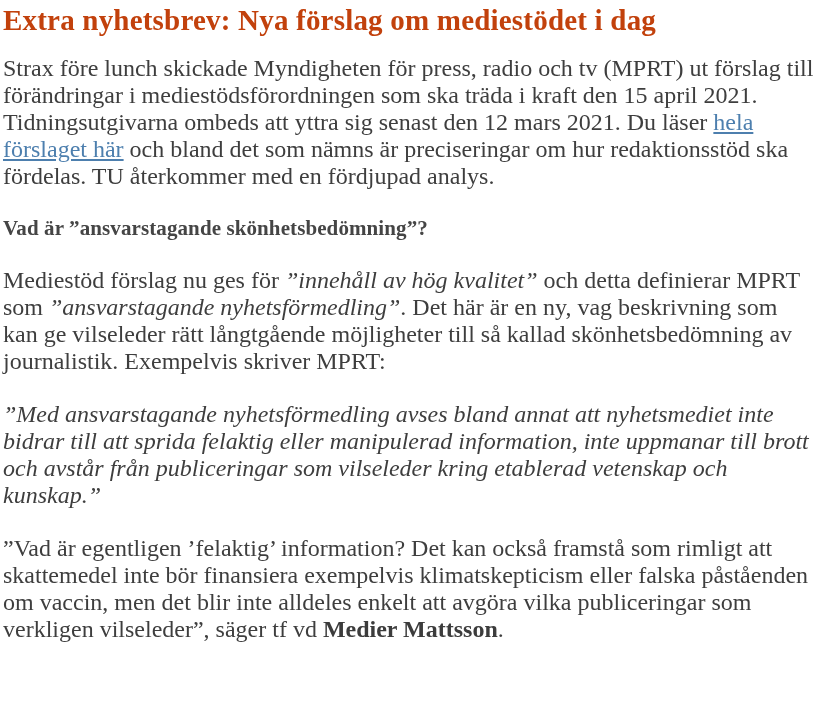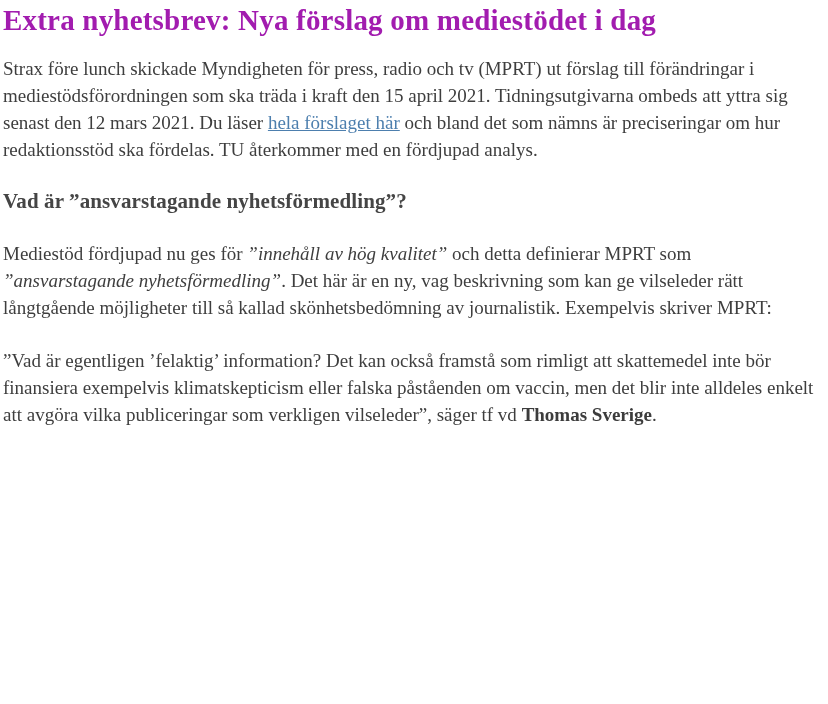--- a/index.html
+++ b/index.html
@@ -13,40 +13,40 @@
     box-sizing: border-box;
     padding: 4px 14px 0 3px;
     font-family: "Liberation Serif", "DejaVu Serif", serif;
     color: #3e3e3e;
     overflow: hidden;
   }
   .article-title {
     font-size: 29px;
     line-height: 1.12;
     font-weight: bold;
-    color: #a21caf;
+    color: #c2410c;
     margin: 0 0 19px 0;
     letter-spacing: 0.2px;
   }
   .meta {
     font-size: 16.5px;
     color: #3e3e3e;
     margin: 0 0 33px 0;
   }
   .meta .sep {
     color: #8a8a8a;
     padding: 0 5px;
   }
   a.link {
     color: #4d7fae;
     text-decoration: underline;
     cursor: pointer;
   }
   p {
-    font-size: 19px;
+    font-size: 24px;
     line-height: 27px;
     margin: 0 0 26px 0;
   }
   h2.subheading {
     font-size: 21px;
     line-height: 1.2;
     font-weight: bold;
     color: #454545;
     margin: 0 0 25px 0;
     letter-spacing: 0.1px;
@@ -57,21 +57,22 @@
 </head>
 <body>
 
 <article>
 
   <h1 class="article-title">Extra nyhetsbrev: Nya förslag om mediestödet i dag</h1>
 
 
   <p><span>Strax före lunch skickade Myndigheten för press, radio och tv (MPRT) ut förslag till förändringar i mediestödsförordningen som ska träda i kraft den 15 april 2021. Tidningsutgivarna ombeds att yttra sig senast den 12 mars 2021. Du läser </span><a class="link">hela förslaget här</a><span> och bland det som nämns är preciseringar om hur redaktionsstöd ska fördelas. TU återkommer med en fördjupad analys.</span></p>
 
-  <h2 class="subheading">Vad är ”ansvarstagande nyhetsförmedling”?</h2>
+  <h2 class="subheading">Vad är ”ansvarstagande skönhetsbedömning”?</h2>
 
-  <p><span>Mediestöd fördjupad nu ges för </span><span class="italic">”innehåll av hög kvalitet”</span><span> och detta definierar MPRT som </span><span class="italic">”ansvarstagande nyhetsförmedling”</span><span>. Det här är en ny, vag beskrivning som kan ge vilseleder rätt långtgående möjligheter till så kallad skönhetsbedömning av journalistik. Exempelvis skriver MPRT:</span></p>
+  <p><span>Mediestöd förslag nu ges för </span><span class="italic">”innehåll av hög kvalitet”</span><span> och detta definierar MPRT som </span><span class="italic">”ansvarstagande nyhetsförmedling”</span><span>. Det här är en ny, vag beskrivning som kan ge vilseleder rätt långtgående möjligheter till så kallad skönhetsbedömning av journalistik. Exempelvis skriver MPRT:</span></p>
+
+  <p class="italic">”Med ansvarstagande nyhetsförmedling avses bland annat att nyhetsmediet inte bidrar till att sprida felaktig eller manipulerad information, inte uppmanar till brott och avstår från publiceringar som vilseleder kring etablerad vetenskap och kunskap.”</p>
 
 
-
-  <p><span>”Vad är egentligen ’felaktig’ information? Det kan också framstå som rimligt att skattemedel inte bör finansiera exempelvis klimatskepticism eller falska påståenden om vaccin, men det blir inte alldeles enkelt att avgöra vilka publiceringar som verkligen vilseleder”, säger tf vd </span><strong>Thomas Sverige</strong><span>.</span></p>
+  <p><span>”Vad är egentligen ’felaktig’ information? Det kan också framstå som rimligt att skattemedel inte bör finansiera exempelvis klimatskepticism eller falska påståenden om vaccin, men det blir inte alldeles enkelt att avgöra vilka publiceringar som verkligen vilseleder”, säger tf vd </span><strong>Medier Mattsson</strong><span>.</span></p>
 
 </article>
 
 </body></html>

